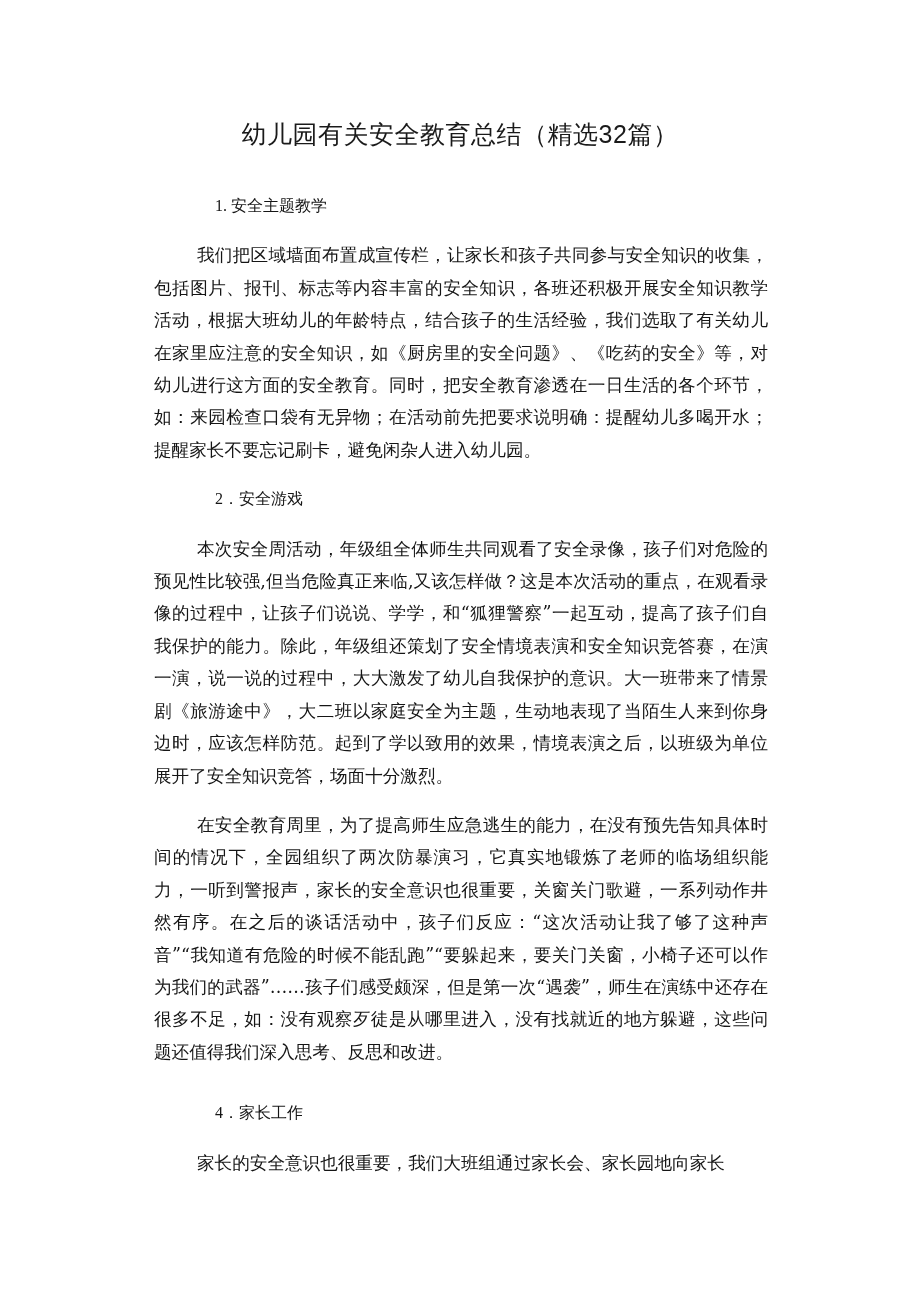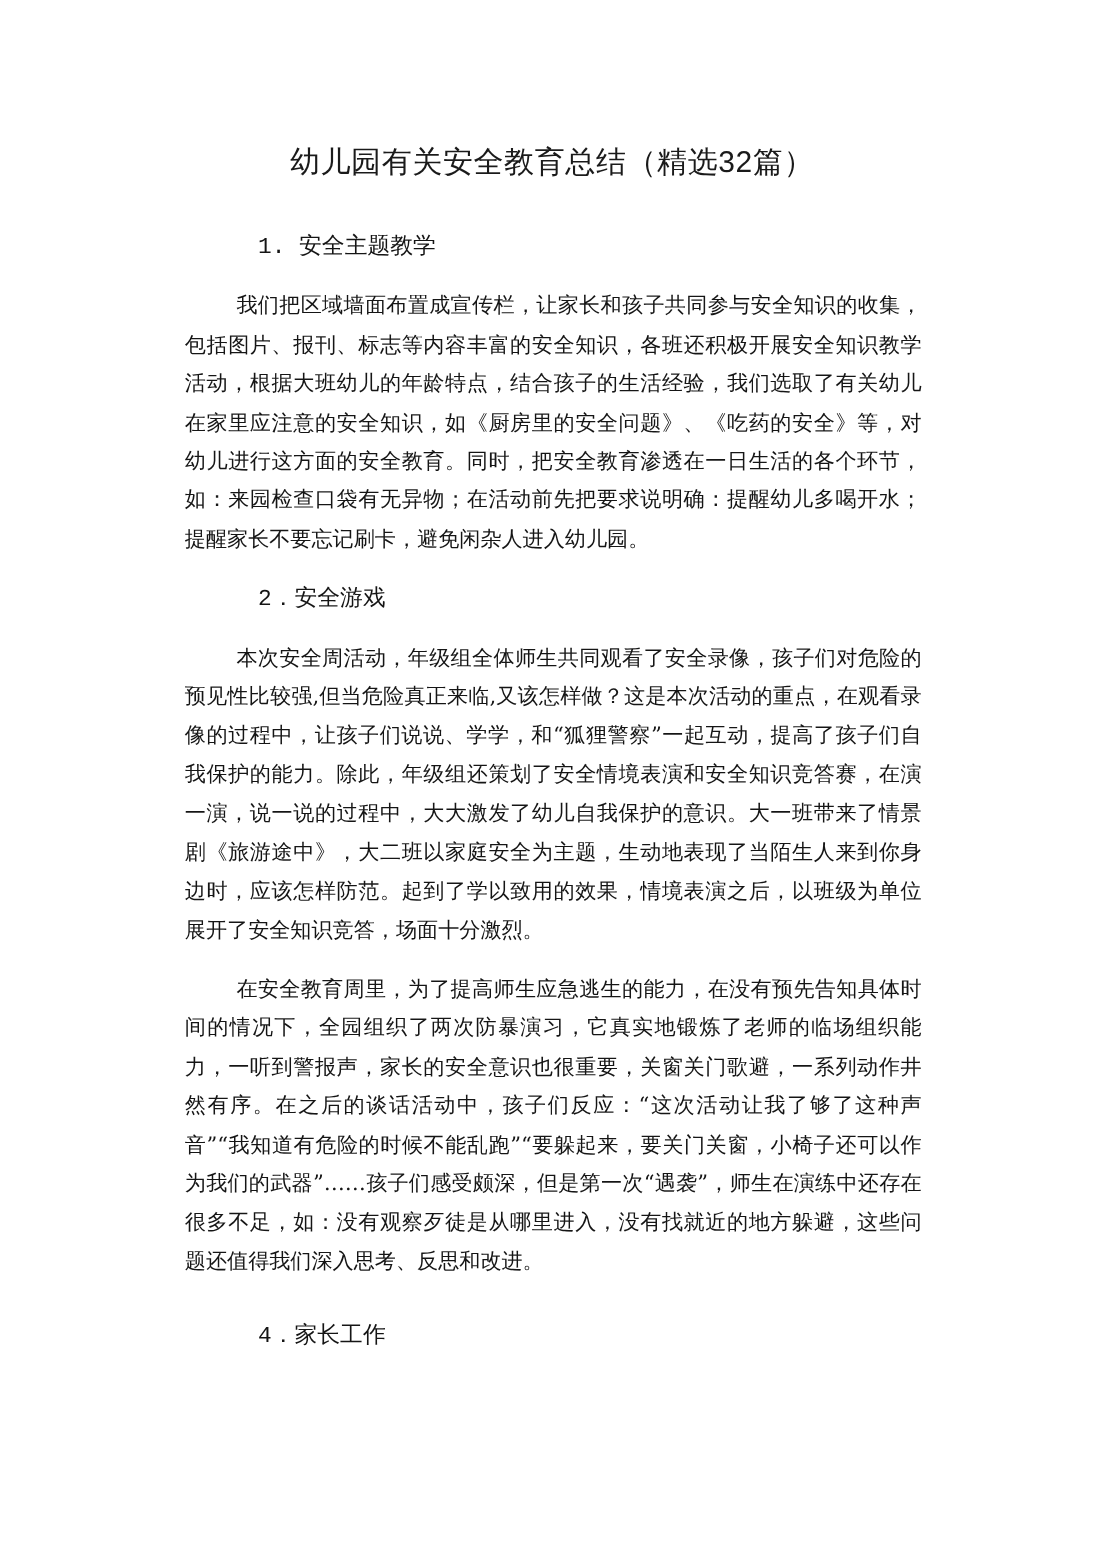--- a/index.html
+++ b/index.html
@@ -8,35 +8,36 @@
     .title {
       position: absolute; left: 0; top: 118px; width: 920px; text-align: center;
       font-family: "Liberation Sans", "DejaVu Sans", sans-serif;
       font-size: 25px; letter-spacing: 0.5px; color: #1a1a1a;
     }
     .body {
       position: absolute; left: 137px; top: 190px; width: 648px;
       font-family: "DejaVu Serif", "Liberation Serif", serif;
       font-size: 17.6px; line-height: 32.4px; color: #151515;
     }
-    .heading { padding-left: 78px; font-family: Liberation Mono, monospace; font-size: 19px; }
+    .heading { padding-left: 78px; font-family: Liberation Serif, serif; font-size: 16px; }
     .para { text-indent: 43px; text-align: justify; text-align-last: left; margin: 17px; }
     .gap { height: 12px; }
   </style>
 </head>
 <body>
 
 <div class="page">
   <div class="title">幼儿园有关安全教育总结（精选32篇）</div>
 
   <div class="body">
     <div class="heading">1. 安全主题教学</div>
     <p class="para">我们把区域墙面布置成宣传栏，让家长和孩子共同参与安全知识的收集，包括图片、报刊、标志等内容丰富的安全知识，各班还积极开展安全知识教学活动，根据大班幼儿的年龄特点，结合孩子的生活经验，我们选取了有关幼儿在家里应注意的安全知识，如《厨房里的安全问题》、《吃药的安全》等，对幼儿进行这方面的安全教育。同时，把安全教育渗透在一日生活的各个环节，如：来园检查口袋有无异物；在活动前先把要求说明确：提醒幼儿多喝开水；提醒家长不要忘记刷卡，避免闲杂人进入幼儿园。</p>
 
     <div class="heading">2．安全游戏</div>
     <p class="para">本次安全周活动，年级组全体师生共同观看了安全录像，孩子们对危险的预见性比较强,但当危险真正来临,又该怎样做？这是本次活动的重点，在观看录像的过程中，让孩子们说说、学学，和“狐狸警察”一起互动，提高了孩子们自我保护的能力。除此，年级组还策划了安全情境表演和安全知识竞答赛，在演一演，说一说的过程中，大大激发了幼儿自我保护的意识。大一班带来了情景剧《旅游途中》，大二班以家庭安全为主题，生动地表现了当陌生人来到你身边时，应该怎样防范。起到了学以致用的效果，情境表演之后，以班级为单位展开了安全知识竞答，场面十分激烈。</p>
 
     <p class="para">在安全教育周里，为了提高师生应急逃生的能力，在没有预先告知具体时间的情况下，全园组织了两次防暴演习，它真实地锻炼了老师的临场组织能力，一听到警报声，家长的安全意识也很重要，关窗关门歌避，一系列动作井然有序。在之后的谈话活动中，孩子们反应：“这次活动让我了够了这种声音”“我知道有危险的时候不能乱跑”“要躲起来，要关门关窗，小椅子还可以作为我们的武器”……孩子们感受颇深，但是第一次“遇袭”，师生在演练中还存在很多不足，如：没有观察歹徒是从哪里进入，没有找就近的地方躲避，这些问题还值得我们深入思考、反思和改进。</p>
 
     <div class="gap"></div>
     <div class="heading">4．家长工作</div>
+    <p class="para">家长的安全意识也很重要，我们大班组通过家长会、家长园地向家长</p>
   </div>
 </div>
 
 </body></html>

